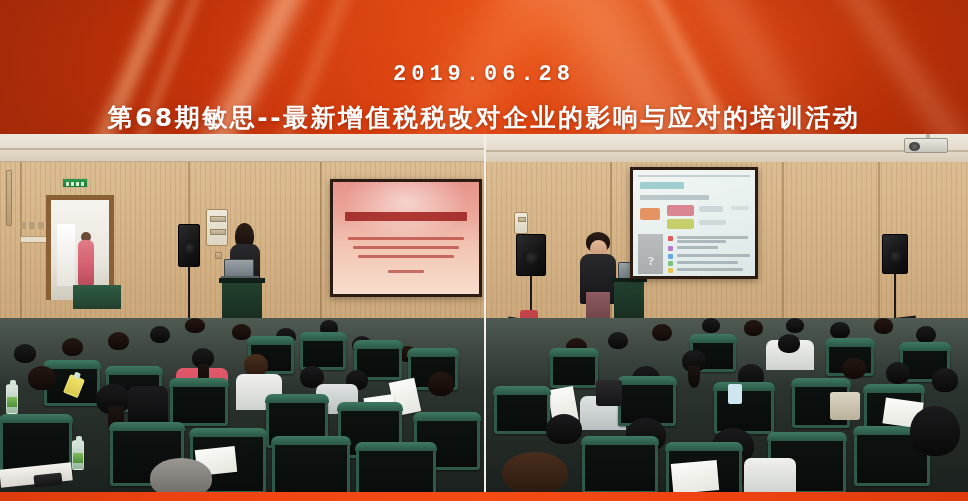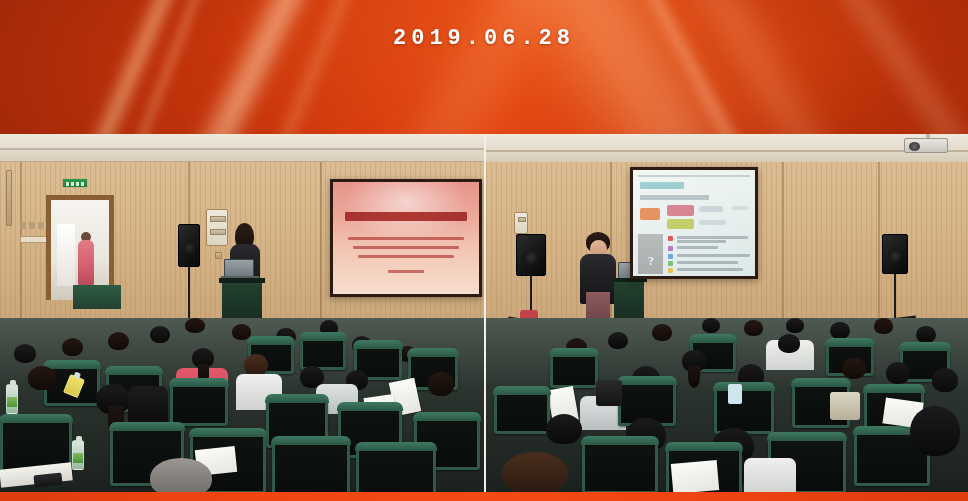--- a/index.html
+++ b/index.html
@@ -48,21 +48,21 @@
   .ray.h { left:900px; width:40px;  transform:rotate(-34deg); top:-160px; height:500px;
     background:linear-gradient(90deg, rgba(255,140,85,0) 0%, rgba(255,185,140,.34) 50%, rgba(255,140,85,0) 100%);
     filter:blur(9px); }
   .ray.i { left:430px; width:90px;  transform:rotate(30deg); top:-200px; height:560px;
     background:linear-gradient(90deg, rgba(255,140,85,0) 0%, rgba(255,175,120,.22) 50%, rgba(255,140,85,0) 100%);
     filter:blur(14px); }
   .vignette { position:absolute; inset:0;
     background:radial-gradient(ellipse 720px 200px at 50% 45%, rgba(0,0,0,0) 40%, rgba(90,20,0,0.28) 100%); }
 
   .banner-text { position:absolute; inset:0; display:flex; flex-direction:column;
-    align-items:center; justify-content:flex-start; padding-top:26px; }
+    align-items:center; justify-content:flex-end; padding-top:26px; }
   .banner-date {
     color:#ffffff; font-size:22px; letter-spacing:5px; font-weight:700;
     font-family:"Liberation Mono","DejaVu Sans Mono",monospace;
     text-shadow:0 1px 3px rgba(120,25,0,.55);
   }
   .banner-title {
     margin-top:14px; color:#ffffff; font-size:25px; font-weight:700;
     letter-spacing:2.5px; white-space:nowrap;
     font-family:"DejaVu Sans","Liberation Sans",sans-serif;
     text-shadow:0 1px 4px rgba(120,25,0,.55);
@@ -235,20 +235,21 @@
     <div class="ray d"></div>
     <div class="ray i"></div>
     <div class="ray e"></div>
     <div class="ray f"></div>
     <div class="ray g"></div>
     <div class="ray h"></div>
     <div class="vignette"></div>
 
     <div class="banner-text">
       <div class="banner-date">2019.06.28</div>
+      <div class="banner-title">第68期敏思--最新增值税税改对企业的影响与应对的培训活动</div>
     </div>
   </div>
 
   <div class="photos">
 
     <div class="photo left">
 
       <div class="ceiling"></div>
       <div class="ceiling-seam" style="top:14px;"></div>
       <div class="ceiling-seam" style="top:27px;"></div>

